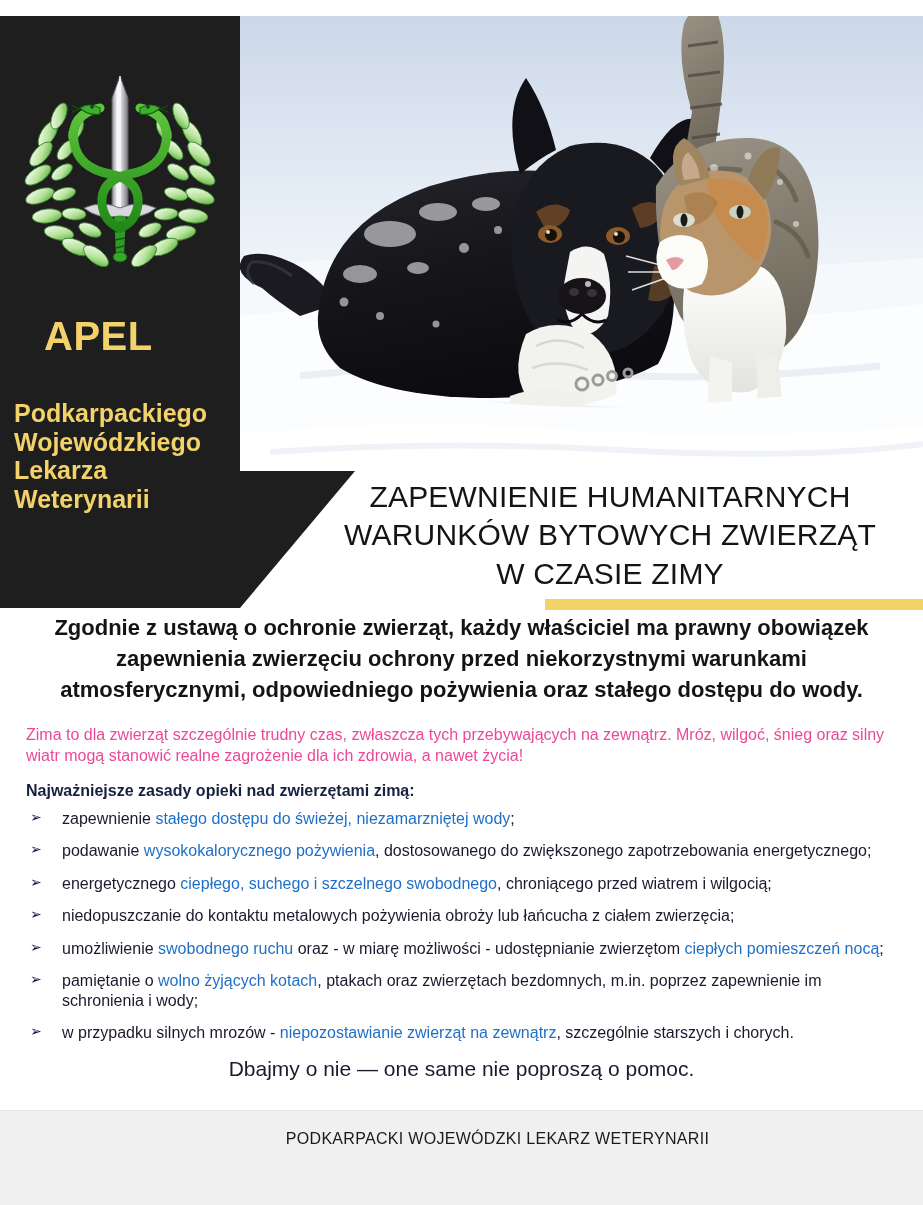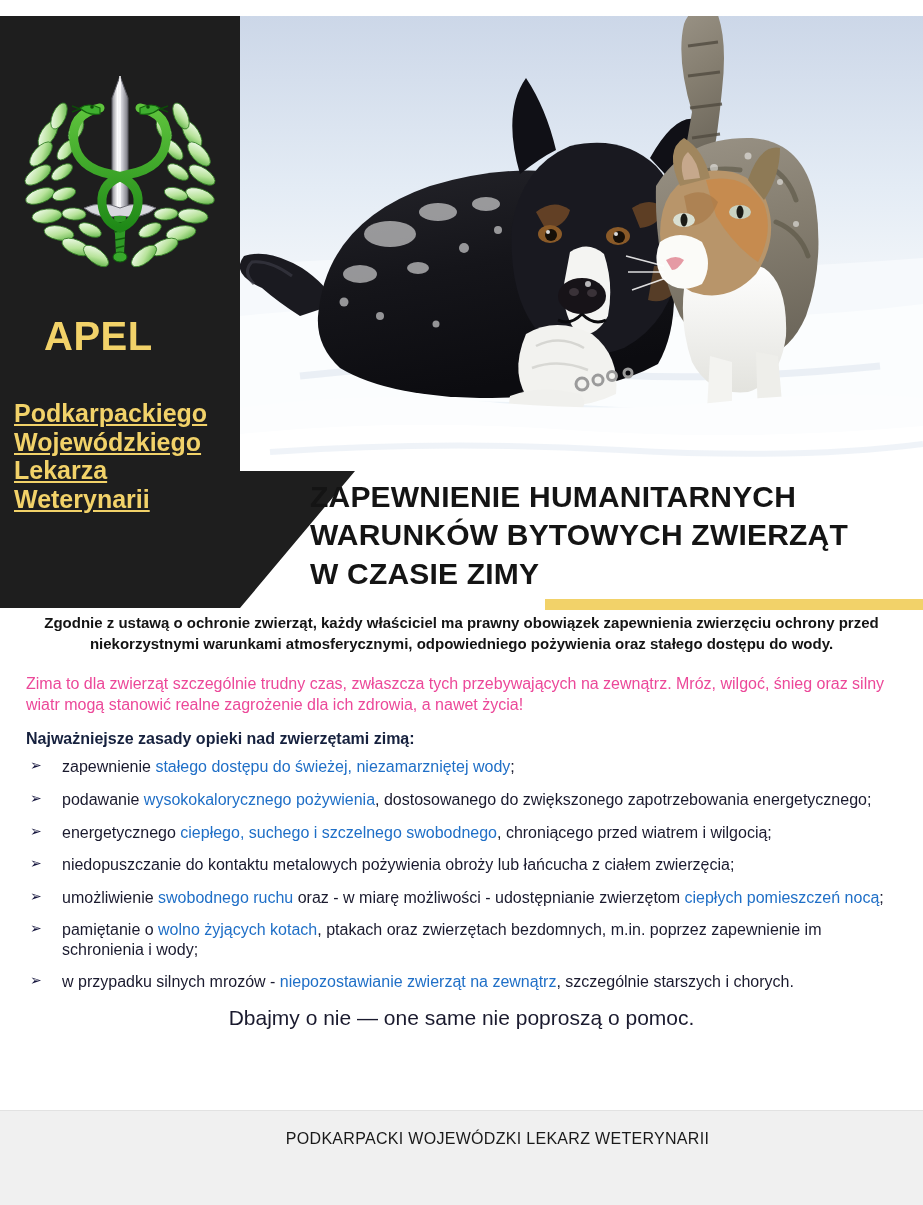--- a/index.html
+++ b/index.html
@@ -68,31 +68,31 @@
   .subtitle {
     position: absolute;
     left: 14px; top: 383px;
     z-index: 5;
     width: 225px;
     font-size: 25px;
     font-weight: bold;
     color: #f2d269;
     line-height: 1.14;
   }
-  .subtitle div { white-space: nowrap; text-decoration: underline; }
+  .subtitle div { white-space: nowrap; }
 
   
   .headline {
     position: absolute;
     left: 310px; top: 462px;
     width: 600px;
     z-index: 4;
-    text-align: left;
+    text-align: center;
     font-size: 30px;
-    font-weight: bold;
+    font-weight: normal;
     line-height: 1.28;
     color: #141414;
     letter-spacing: 0.2px;
   }
   .headline div { white-space: nowrap; }
 
   .accent-bar {
     position: absolute;
     left: 545px; top: 583px;
     width: 378px; height: 11px;
@@ -102,21 +102,21 @@
 
   
   .body-wrap {
     position: absolute;
     left: 0; top: 600px;
     width: 923px;
   }
 
   .lead {
     margin: 12px 26px 0 26px;
-    font-size: 15px;
+    font-size: 22px;
     font-weight: bold;
     line-height: 1.42;
     text-align: center;
     color: #141414;
   }
 
   .para {
     margin: 18px 26px 0 26px;
     font-size: 16px;
     line-height: 1.34;

